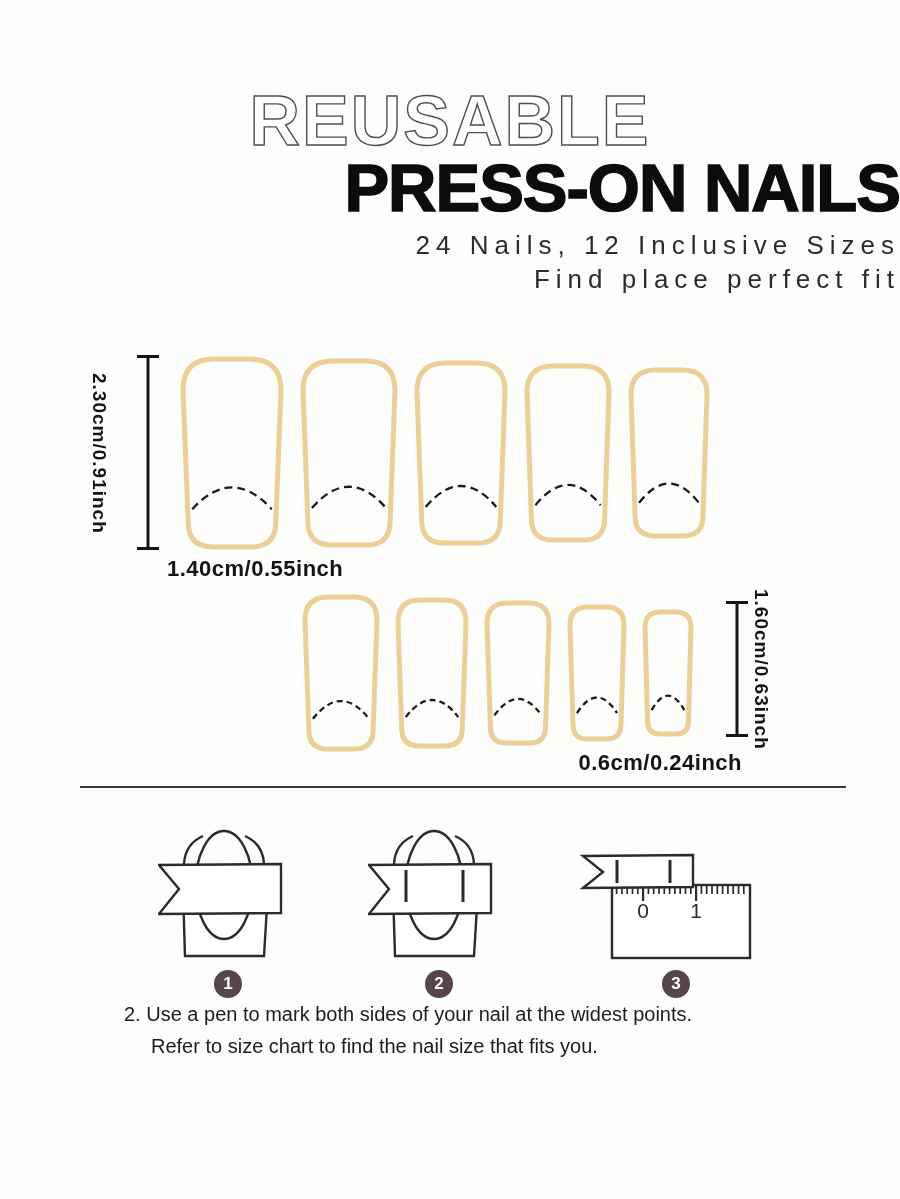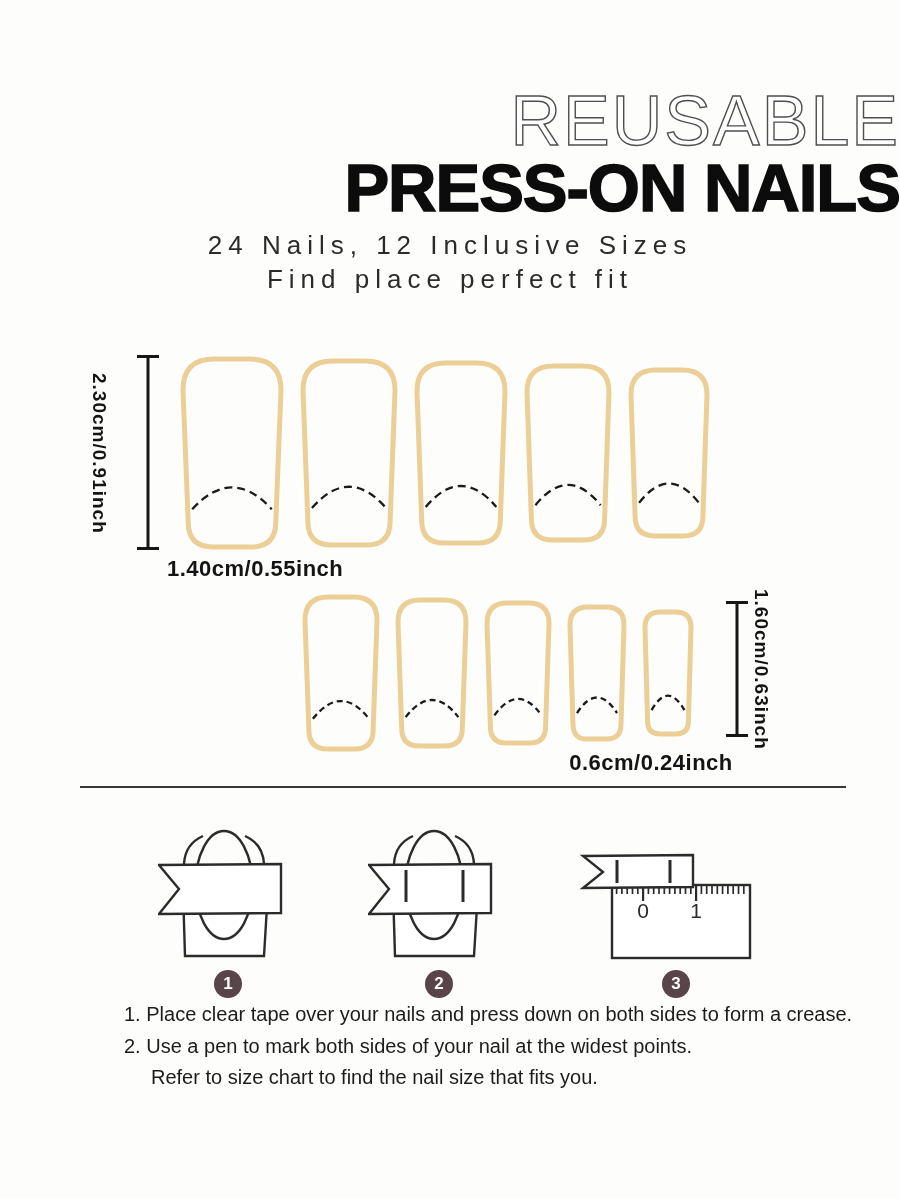--- a/index.html
+++ b/index.html
@@ -2,51 +2,51 @@
 <html><head>
 <meta charset="utf-8">
 <style>
   html,body{margin:0;padding:0;background:#ffffff;}
   #canvas{
     position:relative;width:900px;height:1199px;background:#fdfdfc;overflow:hidden;
     font-family:"Liberation Sans",sans-serif;color:#111;
   }
   
   .title-outline{
-    position:absolute;top:88px;left:0;width:100%;text-align:right;
-    font-size:70px;font-weight:400;letter-spacing:2px;line-height:66px;
+    position:absolute;top:88px;left:0;width:100%;text-align:center;
+    font-size:70px;font-weight:700;letter-spacing:2px;line-height:66px;
     color:#ffffff;-webkit-text-stroke:1.4px #4f4f4f;
   }
   .title-main{
     position:absolute;top:153px;left:0;width:100%;text-align:right;
     font-size:67px;font-weight:700;letter-spacing:-1px;line-height:70px;color:#0c0c0c;
     -webkit-text-stroke:1.6px #0c0c0c;
   }
   .subtitle{
-    position:absolute;left:0;width:100%;text-align:center;
+    position:absolute;left:0;width:100%;text-align:right;
     font-size:26px;font-weight:400;color:#2b2b2b;letter-spacing:6px;line-height:30px;
   }
   .subtitle.s1{top:230px;}
   .subtitle.s2{top:264px;}
   
   .vbar{position:absolute;}
   .vbar .line{position:absolute;left:50%;top:0;bottom:0;width:3px;transform:translateX(-50%);background:#161616;}
   .vbar .cap{position:absolute;left:0;right:0;height:3px;background:#161616;}
   .vbar .cap.top{top:0;}
   .vbar .cap.bot{bottom:0;}
   .vtext{
     position:absolute;display:flex;align-items:center;justify-content:center;
     writing-mode:vertical-rl;font-size:19px;font-weight:600;letter-spacing:1px;color:#141414;
   }
   .nail-row{position:absolute;display:flex;align-items:center;}
   #row1-nails{left:180px;top:355px;height:196px;gap:16px;}
   #row2-nails{left:302px;top:592px;height:162px;gap:15px;}
   .wlabel{position:absolute;font-size:22px;font-weight:600;color:#141414;letter-spacing:0.5px;}
   .wlabel.w1{left:167px;top:556px;}
-  .wlabel.w2{left:560px;top:750px;width:182px;text-align:center;}
+  .wlabel.w2{left:560px;top:750px;width:182px;text-align:right;}
   
   .divider{position:absolute;left:80px;top:786px;width:766px;height:2px;background:#383838;}
   
   .diagram{position:absolute;top:828px;}
   #diagram-1{left:158px;}
   #diagram-2{left:368px;}
   #diagram-3{left:578px;top:826px;}
   .badge{
     position:absolute;top:970px;width:28px;height:28px;border-radius:50%;
     display:flex;align-items:center;justify-content:center;
@@ -183,18 +183,17 @@
     <line x1="92" y1="34" x2="92" y2="57" stroke="#2b2b2b" stroke-width="3"></line>
   </svg>
 
   <div id="badges">
       <div class="badge" style="left: 214px; background: rgb(89, 68, 73);">1</div>
       <div class="badge" style="left: 425px; background: rgb(89, 68, 73);">2</div>
       <div class="badge" style="left: 662px; background: rgb(89, 68, 73);">3</div>
     </div>
 
   <div class="instructions">
-    <div class="line">1. Place clear tape over your nails and press down on both sides to form a crease.</div>
     <div class="line">2. Use a pen to mark both sides of your nail at the widest points.</div>
     <div class="line indent">Refer to size chart to find the nail size that fits you.</div>
   </div>
 
 </div>
 
 </body></html>

